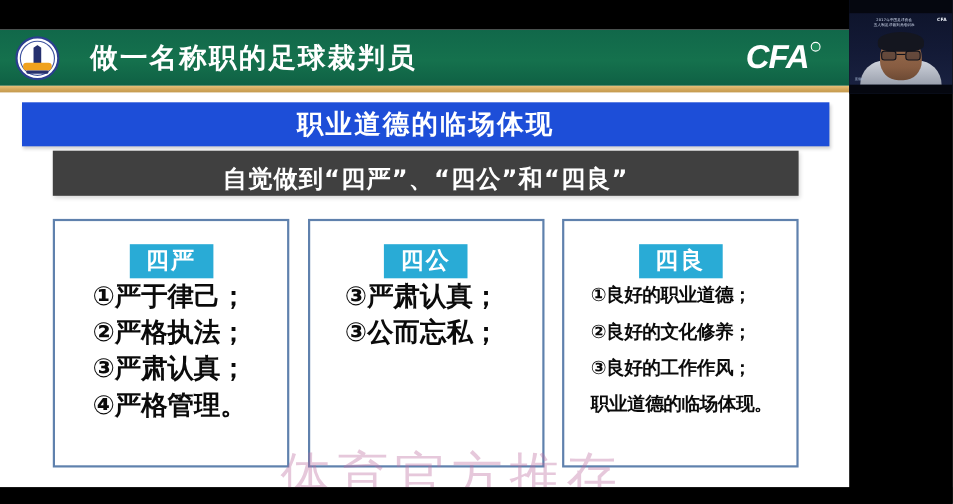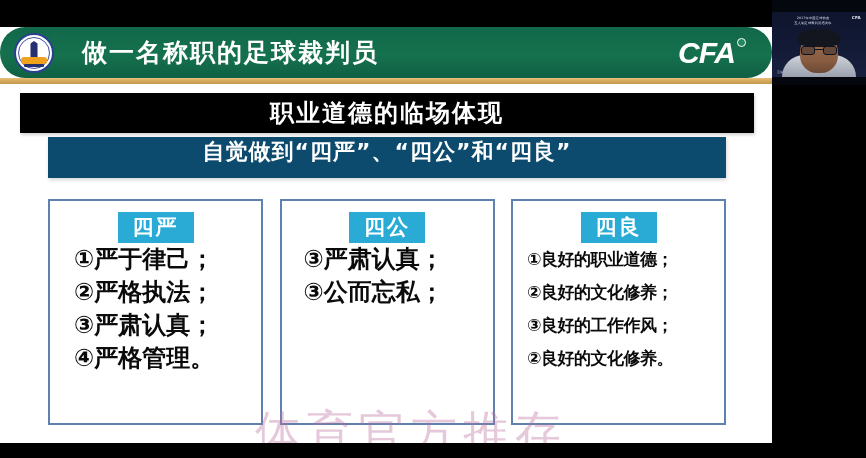--- a/index.html
+++ b/index.html
@@ -35,21 +35,20 @@
 
   
   #header-band {
     position: absolute;
     left: 0;
     top: 0;
     width: 772px;
     height: 51px;
     background: #136b48;
     background: linear-gradient(180deg, #11684a 0%, #15714d 55%, #0f6044 100%);
-    border-radius: 25px;
   }
   #header-gold {
     position: absolute;
     left: 0;
     top: 51px;
     width: 772px;
     height: 6px;
     background: linear-gradient(180deg, #e8c07a 0%, #d4a85c 50%, #c49a4e 100%);
   }
 
@@ -145,45 +144,45 @@
     margin-top: 1px;
   }
 
   
   #blue-bar {
     position: absolute;
     left: 20px;
     top: 66px;
     width: 734px;
     height: 40px;
-    background: #000000;
+    background: #1d4ed8;
     box-shadow: 1px 2px 3px rgba(0,0,0,0.18);
     display: flex;
     align-items: center;
     justify-content: center;
   }
   #blue-bar .txt {
     font-size: 24px;
     font-weight: 700;
     color: #ffffff;
     letter-spacing: 2px;
     white-space: nowrap;
   }
 
   
   #red-bar {
     position: absolute;
     left: 48px;
     top: 110px;
     width: 678px;
     height: 41px;
-    background: #0c4a6e;
+    background: #404040;
     box-shadow: 1px 2px 4px rgba(0,0,0,0.16);
     display: flex;
-    align-items: flex-start;
+    align-items: flex-end;
     justify-content: center;
   }
   #red-bar .txt {
     font-size: 22px;
     font-weight: 700;
     color: #ffffff;
     letter-spacing: 1px;
     white-space: nowrap;
   }
 
@@ -197,21 +196,21 @@
     display: flex;
     justify-content: space-between;
   }
   .col {
     width: 215px;
     height: 226px;
     background: #ffffff;
     border: 2px solid #5f81ad;
     box-sizing: border-box;
     position: relative;
-    padding: 4px;
+    padding: 14px;
   }
   .col-head {
     margin: 7px auto 0 auto;
     background: #29abd6;
     color: #ffffff;
     font-size: 21px;
     font-weight: 700;
     letter-spacing: 2px;
     text-align: center;
     line-height: 31px;
@@ -447,21 +446,21 @@
           <li>③公而忘私；</li>
         </ul>
       </div>
 
       <div class="col">
         <div class="col-head">四良</div>
         <ul class="col-list dense">
           <li>①良好的职业道德；</li>
           <li>②良好的文化修养；</li>
           <li>③良好的工作作风；</li>
-          <li>②良好的文化修养。</li>
+          <li>职业道德的临场体现。</li>
         </ul>
       </div>
 
     </div>
 
     <div id="watermark">体育官方推存</div>
 
   </div>
 
   <div id="pip">

